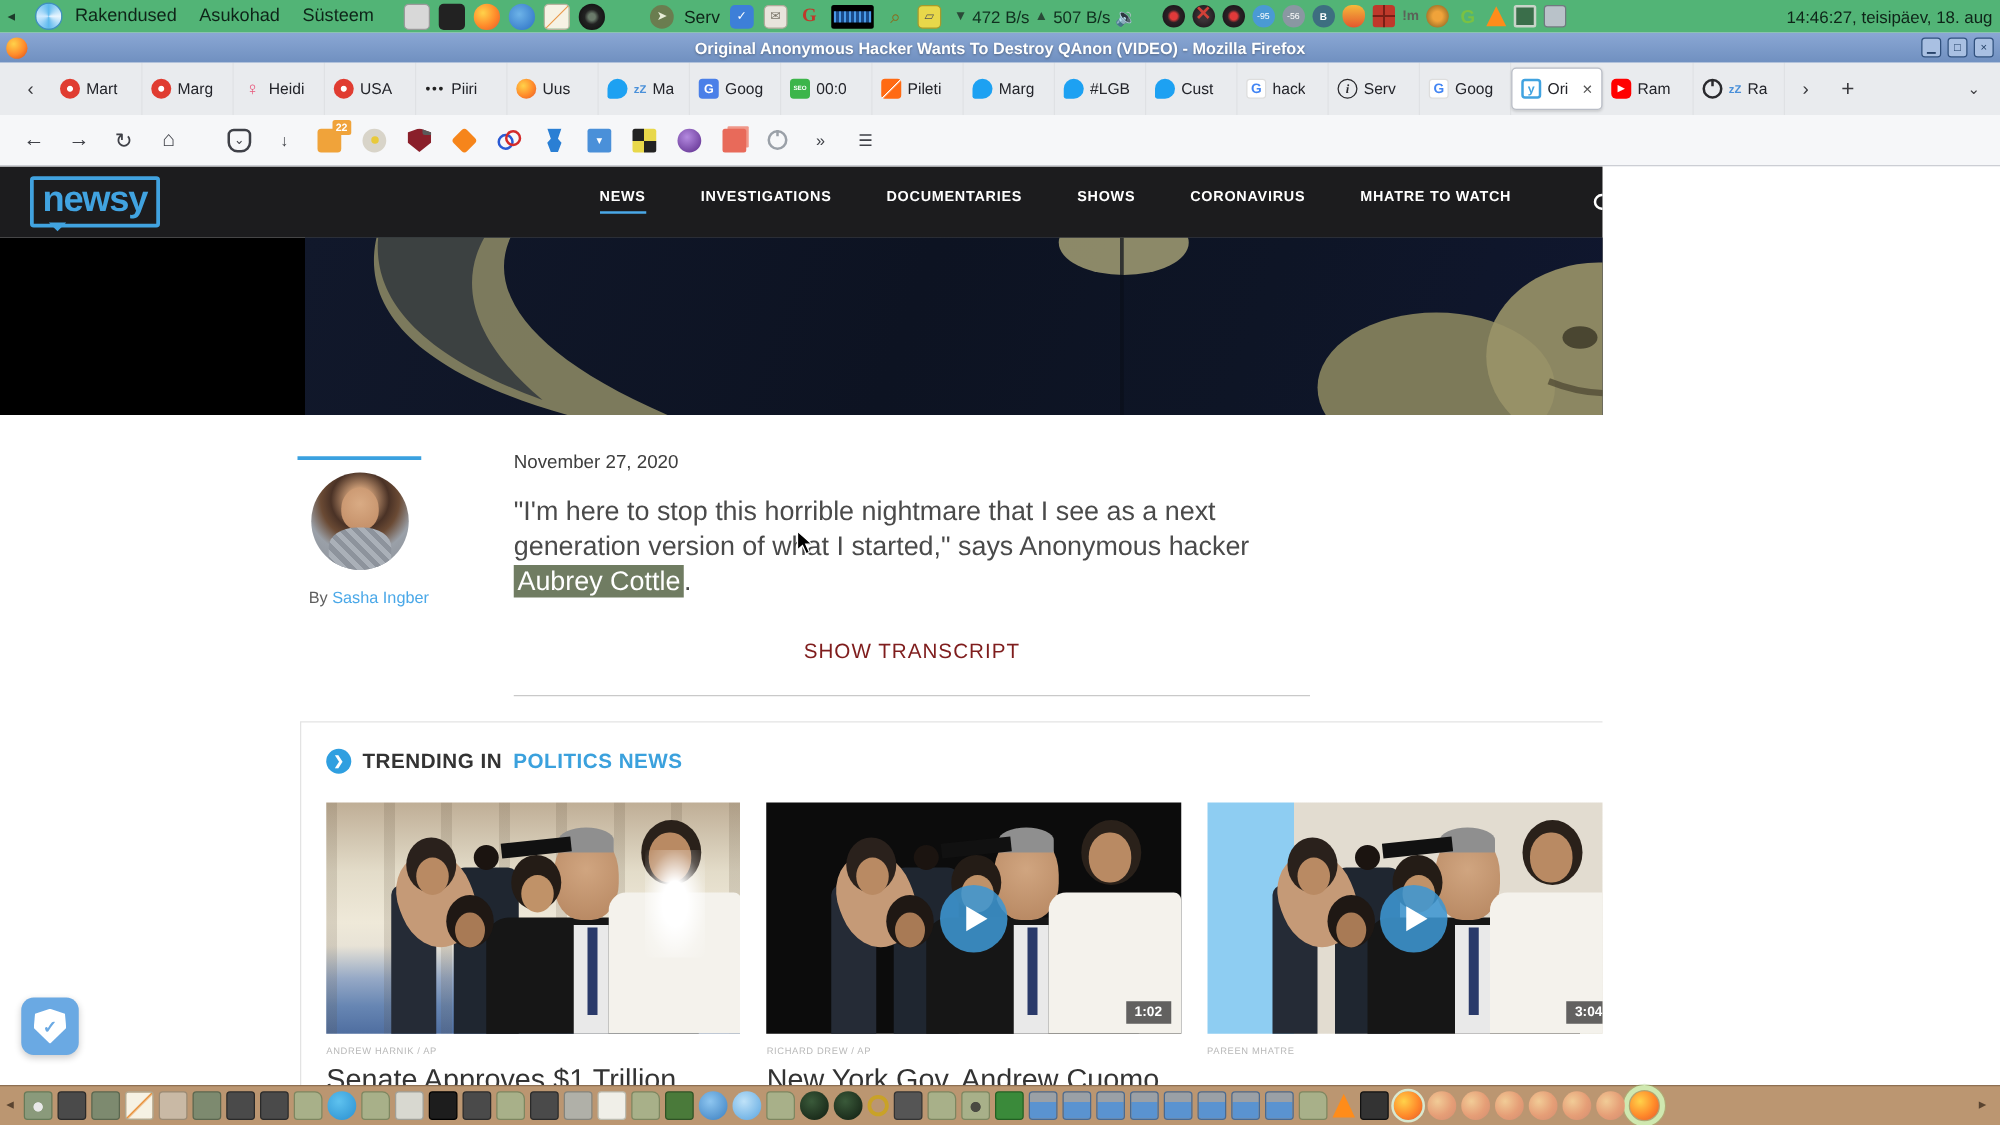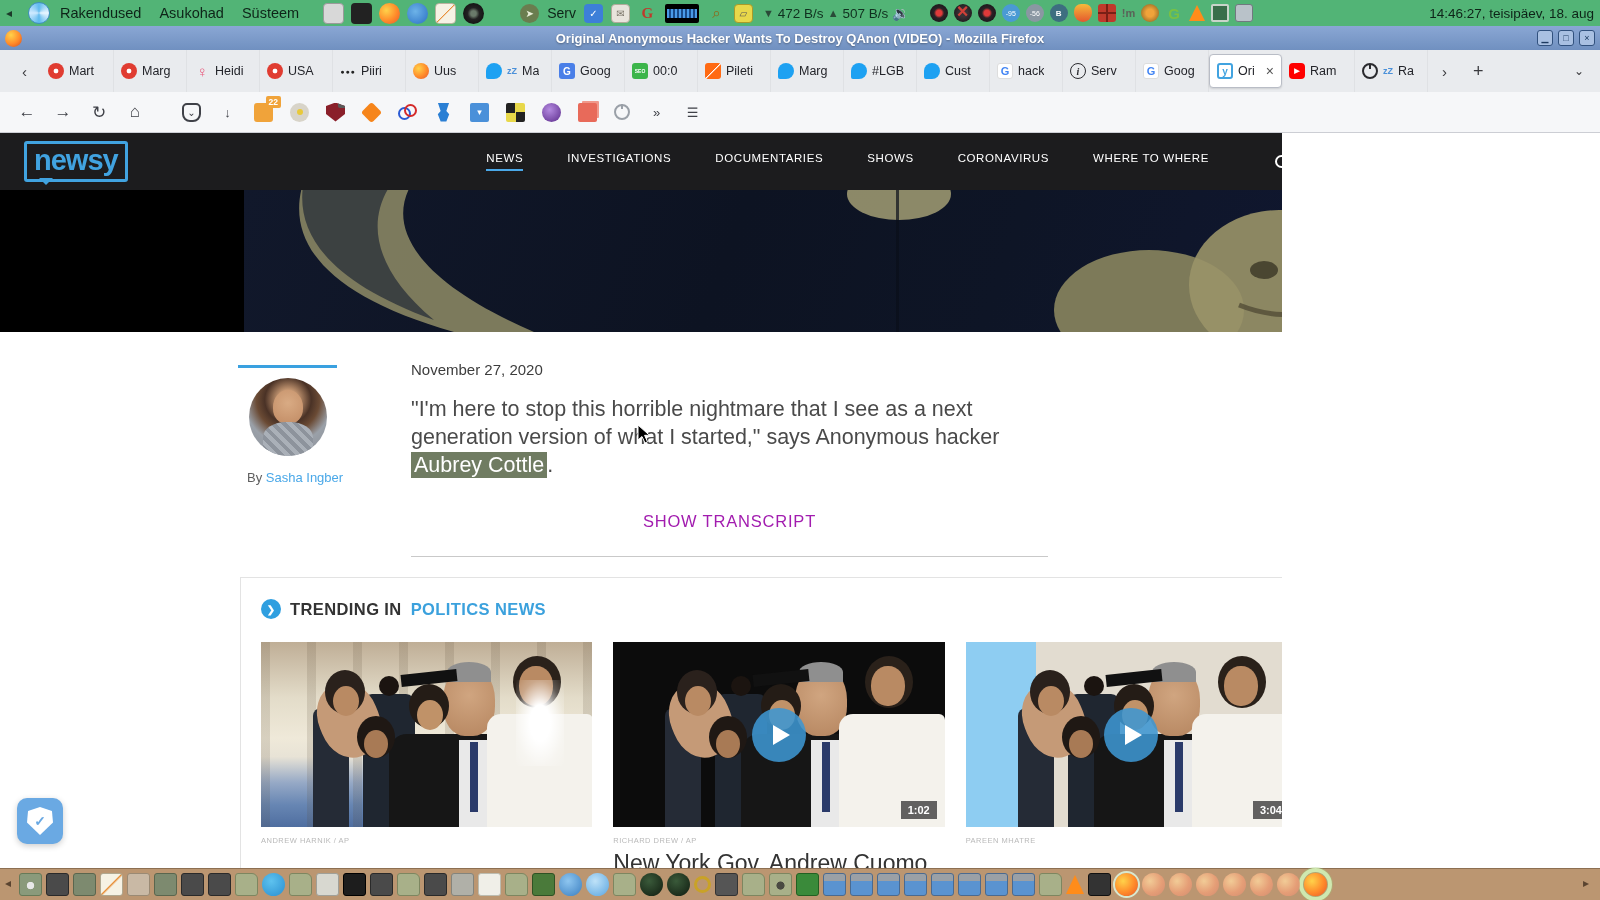--- a/index.html
+++ b/index.html
@@ -116,39 +116,39 @@
   .x-power{border:2px solid #9aa0a8;border-radius:50%;position:relative;width:16px;height:16px;}
   .x-power::before{content:"";position:absolute;width:2px;height:5px;background:#9aa0a8;top:-2px;left:5px;}
   .badge{position:absolute;top:-7px;right:-8px;font-size:8.5px;color:#fff;padding:1px 3px;border-radius:2px;font-weight:bold;}
   .badge-or{background:#f0a33a;}
   .badge-rd{background:#5a5a5a;}
   
   #viewport{position:absolute;left:0;top:133px;width:1282px;height:735px;background:#fff;overflow:hidden;z-index:10;}
   .site-header{position:absolute;left:0;top:0;width:1318px;height:57px;background:#1c1c1e;display:flex;align-items:center;}
   .logo{margin-left:24px;border:3px solid #41a3e0;border-radius:3px;padding:0 7px 2px;color:#41a3e0;font-weight:bold;font-size:29px;letter-spacing:-1px;position:relative;}
   .logo::after{content:"";position:absolute;left:12px;bottom:-13px;border:7px solid transparent;border-top-color:#41a3e0;}
-  .sitenav{display:flex;gap:44px;margin-left:auto;margin-right:66px;font-size:11.5px;color:#fff;letter-spacing:.6px;}
+  .sitenav{display:flex;gap:44px;margin-left:auto;margin-right:66px;font-size:11.5px;color:#fff;letter-spacing:.6px;font-weight:bold;}
   .sitenav .snav{padding-bottom:5px;}
   .sitenav .snav.active{border-bottom:2px solid #4aa8e8;}
   .mag{width:13px;height:13px;border:2px solid #fff;border-radius:50%;position:relative;margin-right:30px;}
   .mag::after{content:"";position:absolute;width:2px;height:7px;background:#fff;transform:rotate(-45deg);left:11px;top:10px;}
   .video{position:absolute;left:0;top:57px;width:1318px;height:142px;background:#000;}
   .video-art{position:absolute;left:244px;top:0;width:1074px;height:142px;overflow:hidden;background:linear-gradient(110deg,#11182b 0%,#0d1322 45%,#0e1526 70%,#101730 100%);}
   
   .accent-line{position:absolute;left:238px;top:232px;width:99px;height:3px;background:#3aa1e0;}
   .avatar{position:absolute;left:249px;top:245px;width:78px;height:78px;border-radius:50%;overflow:hidden;
     background:radial-gradient(circle at 50% 28%,#c99a74 14%,#4a3226 34%,#6a4a34 46%,#9aa0a8 64%,#8a8f98 100%);}
   .avatar::before{content:"";position:absolute;left:24px;top:12px;width:30px;height:34px;border-radius:50% 50% 45% 45%;background:radial-gradient(circle at 50% 38%,#d9ab84,#c08a63);}
   .avatar::after{content:"";position:absolute;left:14px;top:44px;width:50px;height:34px;border-radius:45% 45% 0 0;background:repeating-linear-gradient(45deg,#aab0b8 0 4px,#8d939c 4px 8px);}
   .byline{position:absolute;left:247px;top:337px;font-size:13px;color:#5f5f5f;}
   .byline a{color:#4aa8e8;text-decoration:none;}
   .adate{position:absolute;left:411px;top:228px;font-size:15px;color:#3d3d3d;}
   .quote{position:absolute;left:411px;top:262px;width:645px;font-size:21.5px;line-height:28px;color:#4a4a4a;}
   .hl{background:#707c62;color:#fff;padding:1px 3px;}
-  .transcript{position:absolute;left:411px;top:379px;width:637px;text-align:center;font-size:16.5px;color:#a21caf;letter-spacing:.8px;}
+  .transcript{position:absolute;left:411px;top:379px;width:637px;text-align:center;font-size:16.5px;color:#7f1d1d;letter-spacing:.8px;}
   .rule{position:absolute;left:411px;top:423px;width:637px;height:1px;background:#c9c9c9;}
   
   .trend-card{position:absolute;left:240px;top:444px;width:1076px;height:310px;background:#fff;border:1px solid #e3e3e3;}
   .trend-head{position:absolute;left:20px;top:21px;display:flex;align-items:center;gap:9px;}
   .tr-circle{width:20px;height:20px;border-radius:50%;background:#2f9fe0;color:#fff;font-size:10px;display:flex;align-items:center;justify-content:center;font-weight:bold;}
   .tr-label{font-size:16.5px;font-weight:bold;color:#333;letter-spacing:.4px;}
   .tr-cat{font-size:16.5px;font-weight:bold;color:#3ba1dd;letter-spacing:.4px;}
   .cards-row{position:absolute;left:20px;top:64px;width:1036px;display:grid;grid-template-columns:repeat(3,1fr);gap:21px;}
   .card-img{height:185px;position:relative;overflow:hidden;font-weight:bold;}
   .credit{margin-top:9px;font-size:7.5px;letter-spacing:.5px;color:#b9b9b9;}
@@ -470,21 +470,21 @@
 
   <div class="site-header">
     <span class="logo">newsy</span>
     <div class="sitenav">
 
     <span class="snav active">NEWS</span>
         <span class="snav">INVESTIGATIONS</span>
         <span class="snav">DOCUMENTARIES</span>
         <span class="snav">SHOWS</span>
         <span class="snav">CORONAVIRUS</span>
-        <span class="snav">WHERE TO WHERE</span>
+        <span class="snav">MHATRE TO WATCH</span>
       </div>
     <span class="mag"></span>
   </div>
 
   <div class="video">
     <div class="video-art">
       <svg width="1074" height="142" viewBox="0 0 1074 142" xmlns="http://www.w3.org/2000/svg">
         <path d="M60,-10 C40,50 80,105 210,142 L290,142 C170,90 140,35 170,-10 Z" fill="#8f8c66" opacity="0.85"></path>
         <path d="M60,-10 C50,40 80,90 190,130 C130,80 120,30 150,-10 Z" fill="#121a2e" opacity="0.6"></path>
         <ellipse cx="655" cy="4" rx="52" ry="26" fill="#9a9670" opacity="0.9"></ellipse>
@@ -532,20 +532,21 @@
             <span class="gr-f2"></span>
             <span class="gr-cap"></span>
             <span class="gr-h3"></span>
             <span class="gr-f3"></span>
             <span class="gr-rshirt"></span>
             <span class="gr-rhead"></span>
             <span class="gr-rface"></span>
 
           </div>
           <div class="credit">ANDREW HARNIK / AP</div>
+          <div class="headline">Senate Approves $1 Trillion</div>
         </div>
 
         <div class="vcard">
           <div class="card-img art-cuomo">
             <span class="sen-fig1"></span>
             <span class="sen-fig2"></span>
             <span class="cu-hand"></span>
             <span class="cu-suit"></span>
             <span class="cu-shirt"></span>
             <span class="cu-tie"></span>

